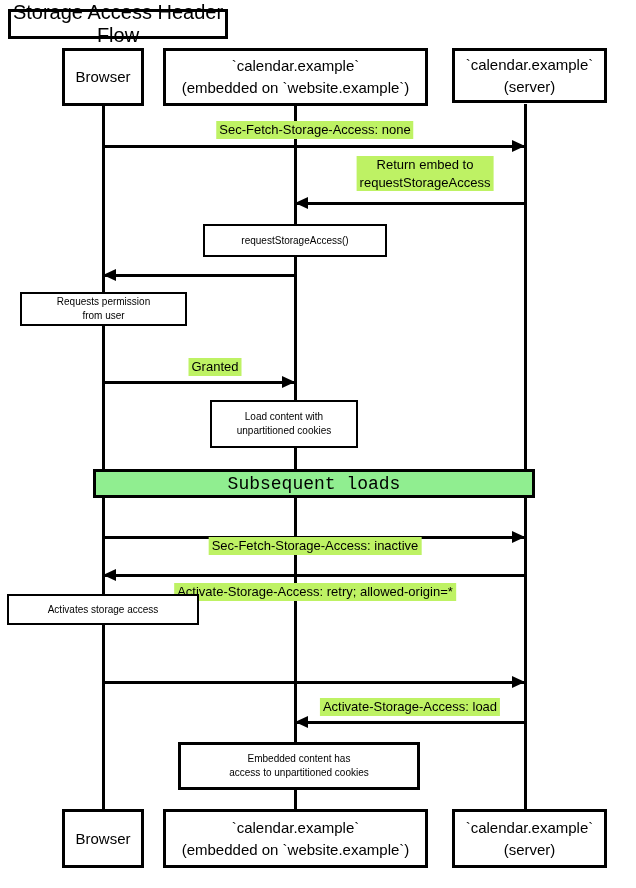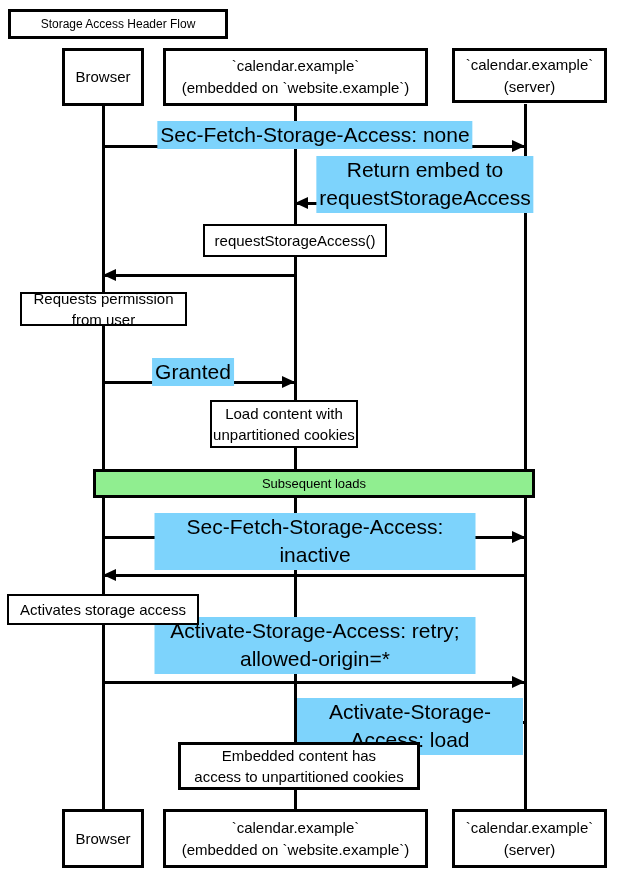--- a/index.html
+++ b/index.html
@@ -7,38 +7,38 @@
     position: relative; width: 636px; height: 888px;
     font-family: "Liberation Sans", sans-serif; color: #000;
     background: #fff; overflow: hidden;
   }
   .box {
     position: absolute; box-sizing: border-box;
     background: #fff; border: 3px solid #000;
     display: flex; align-items: center; justify-content: center;
     text-align: center; white-space: pre-line;
   }
-  .title-box { font-size: 12px; }
+  .title-box { font-size: 20px; }
   .participant { font-size: 15px; line-height: 1.45; }
-  .note { border-width: 2px; font-size: 15px; line-height: 1.4; }
+  .note { border-width: 2px; font-size: 10px; line-height: 1.4; }
   .note-thick { border-width: 3px; }
   .lifeline { position: absolute; width: 3px; background: #000; top: 104px; height: 706px; }
   .mline { position: absolute; height: 3px; background: #000; }
   .head { position: absolute; width: 0; height: 0; border-top: 6px solid transparent; border-bottom: 6px solid transparent; }
   .head-right { border-left: 13px solid #000; }
   .head-left { border-right: 13px solid #000; }
   .mlabel {
     position: absolute; transform: translateX(-50%);
-    background: #7dd3fc; font-size: 21px; line-height: 1.35;
+    background: #bef264; font-size: 13px; line-height: 1.35;
     text-align: center; white-space: pre-line; padding: 0 3px;
   }
   .band {
     position: absolute; box-sizing: border-box; border: 3px solid #000;
     display: flex; align-items: center; justify-content: center;
-    font-size: 13px; text-align: center;
+    font-size: 18px; text-align: center; font-family: Liberation Mono, monospace;
   }
 </style>
 </head>
 <body>
 
 <div class="canvas">
 
   <div class="lifeline" style="left:101.5px;"></div>
   <div class="lifeline" style="left:293.5px;"></div>
   <div class="lifeline" style="left:523.5px;"></div>
@@ -74,23 +74,23 @@
     <div class="head head-right" style="left:512px; top:676px;"></div>
   </div>
   <div>
     <div class="mline" style="left:295px; top:720.5px; width:230px;"></div>
     <div class="head head-left" style="left:295px; top:716px;"></div>
   </div>
 
   <div class="mlabel" style="left:315px; top:121px;">Sec-Fetch-Storage-Access: none</div>
   <div class="mlabel" style="left:410px; top:156px;margin-left:15px;">Return embed to
 requestStorageAccess</div>
-  <div class="mlabel" style="left:193px; top:358px;">Granted</div>
-  <div class="mlabel" style="left:315px; top:513px;">Sec-Fetch-Storage-Access: inactive</div>
-  <div class="mlabel" style="left:315px; top:583px;margin-top:34px;">Activate-Storage-Access: retry; allowed-origin=*</div>
+  <div class="mlabel" style="left:215px; top:358px;">Granted</div>
+  <div class="mlabel" style="left:315px; top:537px;">Sec-Fetch-Storage-Access: inactive</div>
+  <div class="mlabel" style="left:315px; top:583px;">Activate-Storage-Access: retry; allowed-origin=*</div>
   <div class="mlabel" style="left:410px; top:698px;">Activate-Storage-Access: load</div>
 
   <div class="box note" style="left:203px; top:224px; width:184px; height:33px;">requestStorageAccess()</div>
   <div class="box note" style="left:20px; top:292px; width:167px; height:34px;">Requests permission
 from user</div>
   <div class="box note" style="left:210px; top:400px; width:148px; height:48px;">Load content with
 unpartitioned cookies</div>
   <div class="box note note-thick" style="left:178px; top:742px; width:242px; height:48px;">Embedded content has
 access to unpartitioned cookies</div>
   <div class="box note" style="left:7px; top:594px; width:192px; height:31px;">Activates storage access</div>

